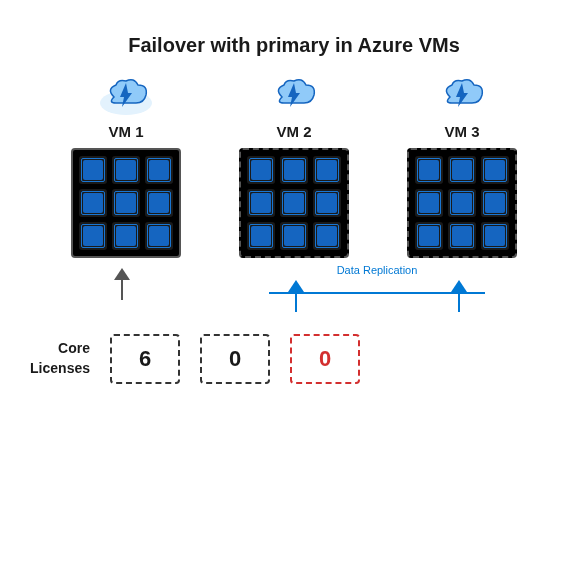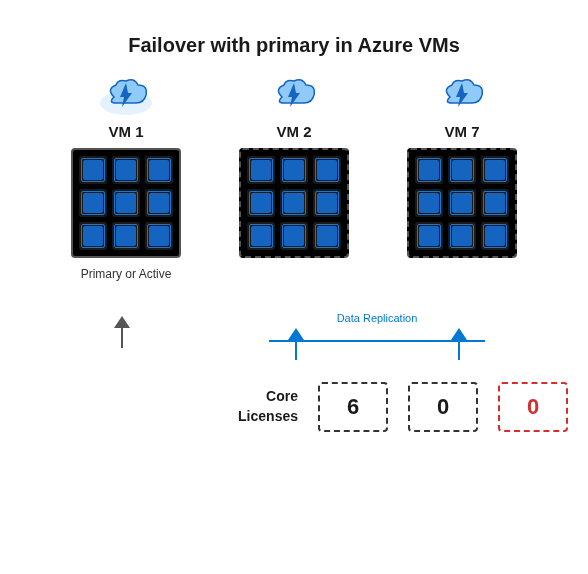--- a/index.html
+++ b/index.html
@@ -147,21 +147,21 @@
 
     
     .licenses-section {
       display: flex;
       flex-direction: row;
       align-items: center;
       margin-top: 16px;
       gap: 20px;
       padding: 0 20px;
       width: 100%;
-      justify-content: flex-end;
+      justify-content: flex-start;
     }
 
     .license-box-black {
       border: 2.5px dashed #333;
       border-radius: 4px;
       width: 70px;
       height: 50px;
       display: flex;
       align-items: center;
       justify-content: center;
@@ -222,21 +222,20 @@
       <div class="chip">
           <div class="chip-inner"></div>
         </div>
       <div class="chip">
           <div class="chip-inner"></div>
         </div>
       <div class="chip">
           <div class="chip-inner"></div>
         </div>
     </div>
-    <span class="vm-description">Primary or Active</span>
   </div>
 
   <div class="vm-column">
     <svg class="cloud-icon" viewBox="0 0 60 42" fill="none" xmlns="http://www.w3.org/2000/svg">
       <path d="M18 22 Q10 14 20 10 Q22 4 30 6 Q38 2 42 10 Q52 10 50 20 Q48 28 40 28 H20 Q12 28 18 22Z" fill="#90caf9" stroke="#1565c0" stroke-width="1.5"></path>
       <polygon points="30,8 24,22 28,22 26,32 36,18 32,18" fill="#1565c0"></polygon>
     </svg>
     <span class="vm-label">VM 2</span>
     <div class="vm-box-dashed">
       <div class="chip">
@@ -267,21 +266,21 @@
           <div class="chip-inner"></div>
         </div>
     </div>
   </div>
 
   <div class="vm-column">
     <svg class="cloud-icon" viewBox="0 0 60 42" fill="none" xmlns="http://www.w3.org/2000/svg">
       <path d="M18 22 Q10 14 20 10 Q22 4 30 6 Q38 2 42 10 Q52 10 50 20 Q48 28 40 28 H20 Q12 28 18 22Z" fill="#90caf9" stroke="#1565c0" stroke-width="1.5"></path>
       <polygon points="30,8 24,22 28,22 26,32 36,18 32,18" fill="#1565c0"></polygon>
     </svg>
-    <span class="vm-label">VM 7</span>
+    <span class="vm-label">VM 3</span>
     <div class="vm-box-dashed">
       <div class="chip">
           <div class="chip-inner"></div>
         </div>
       <div class="chip">
           <div class="chip-inner"></div>
         </div>
       <div class="chip">
           <div class="chip-inner"></div>
         </div>

